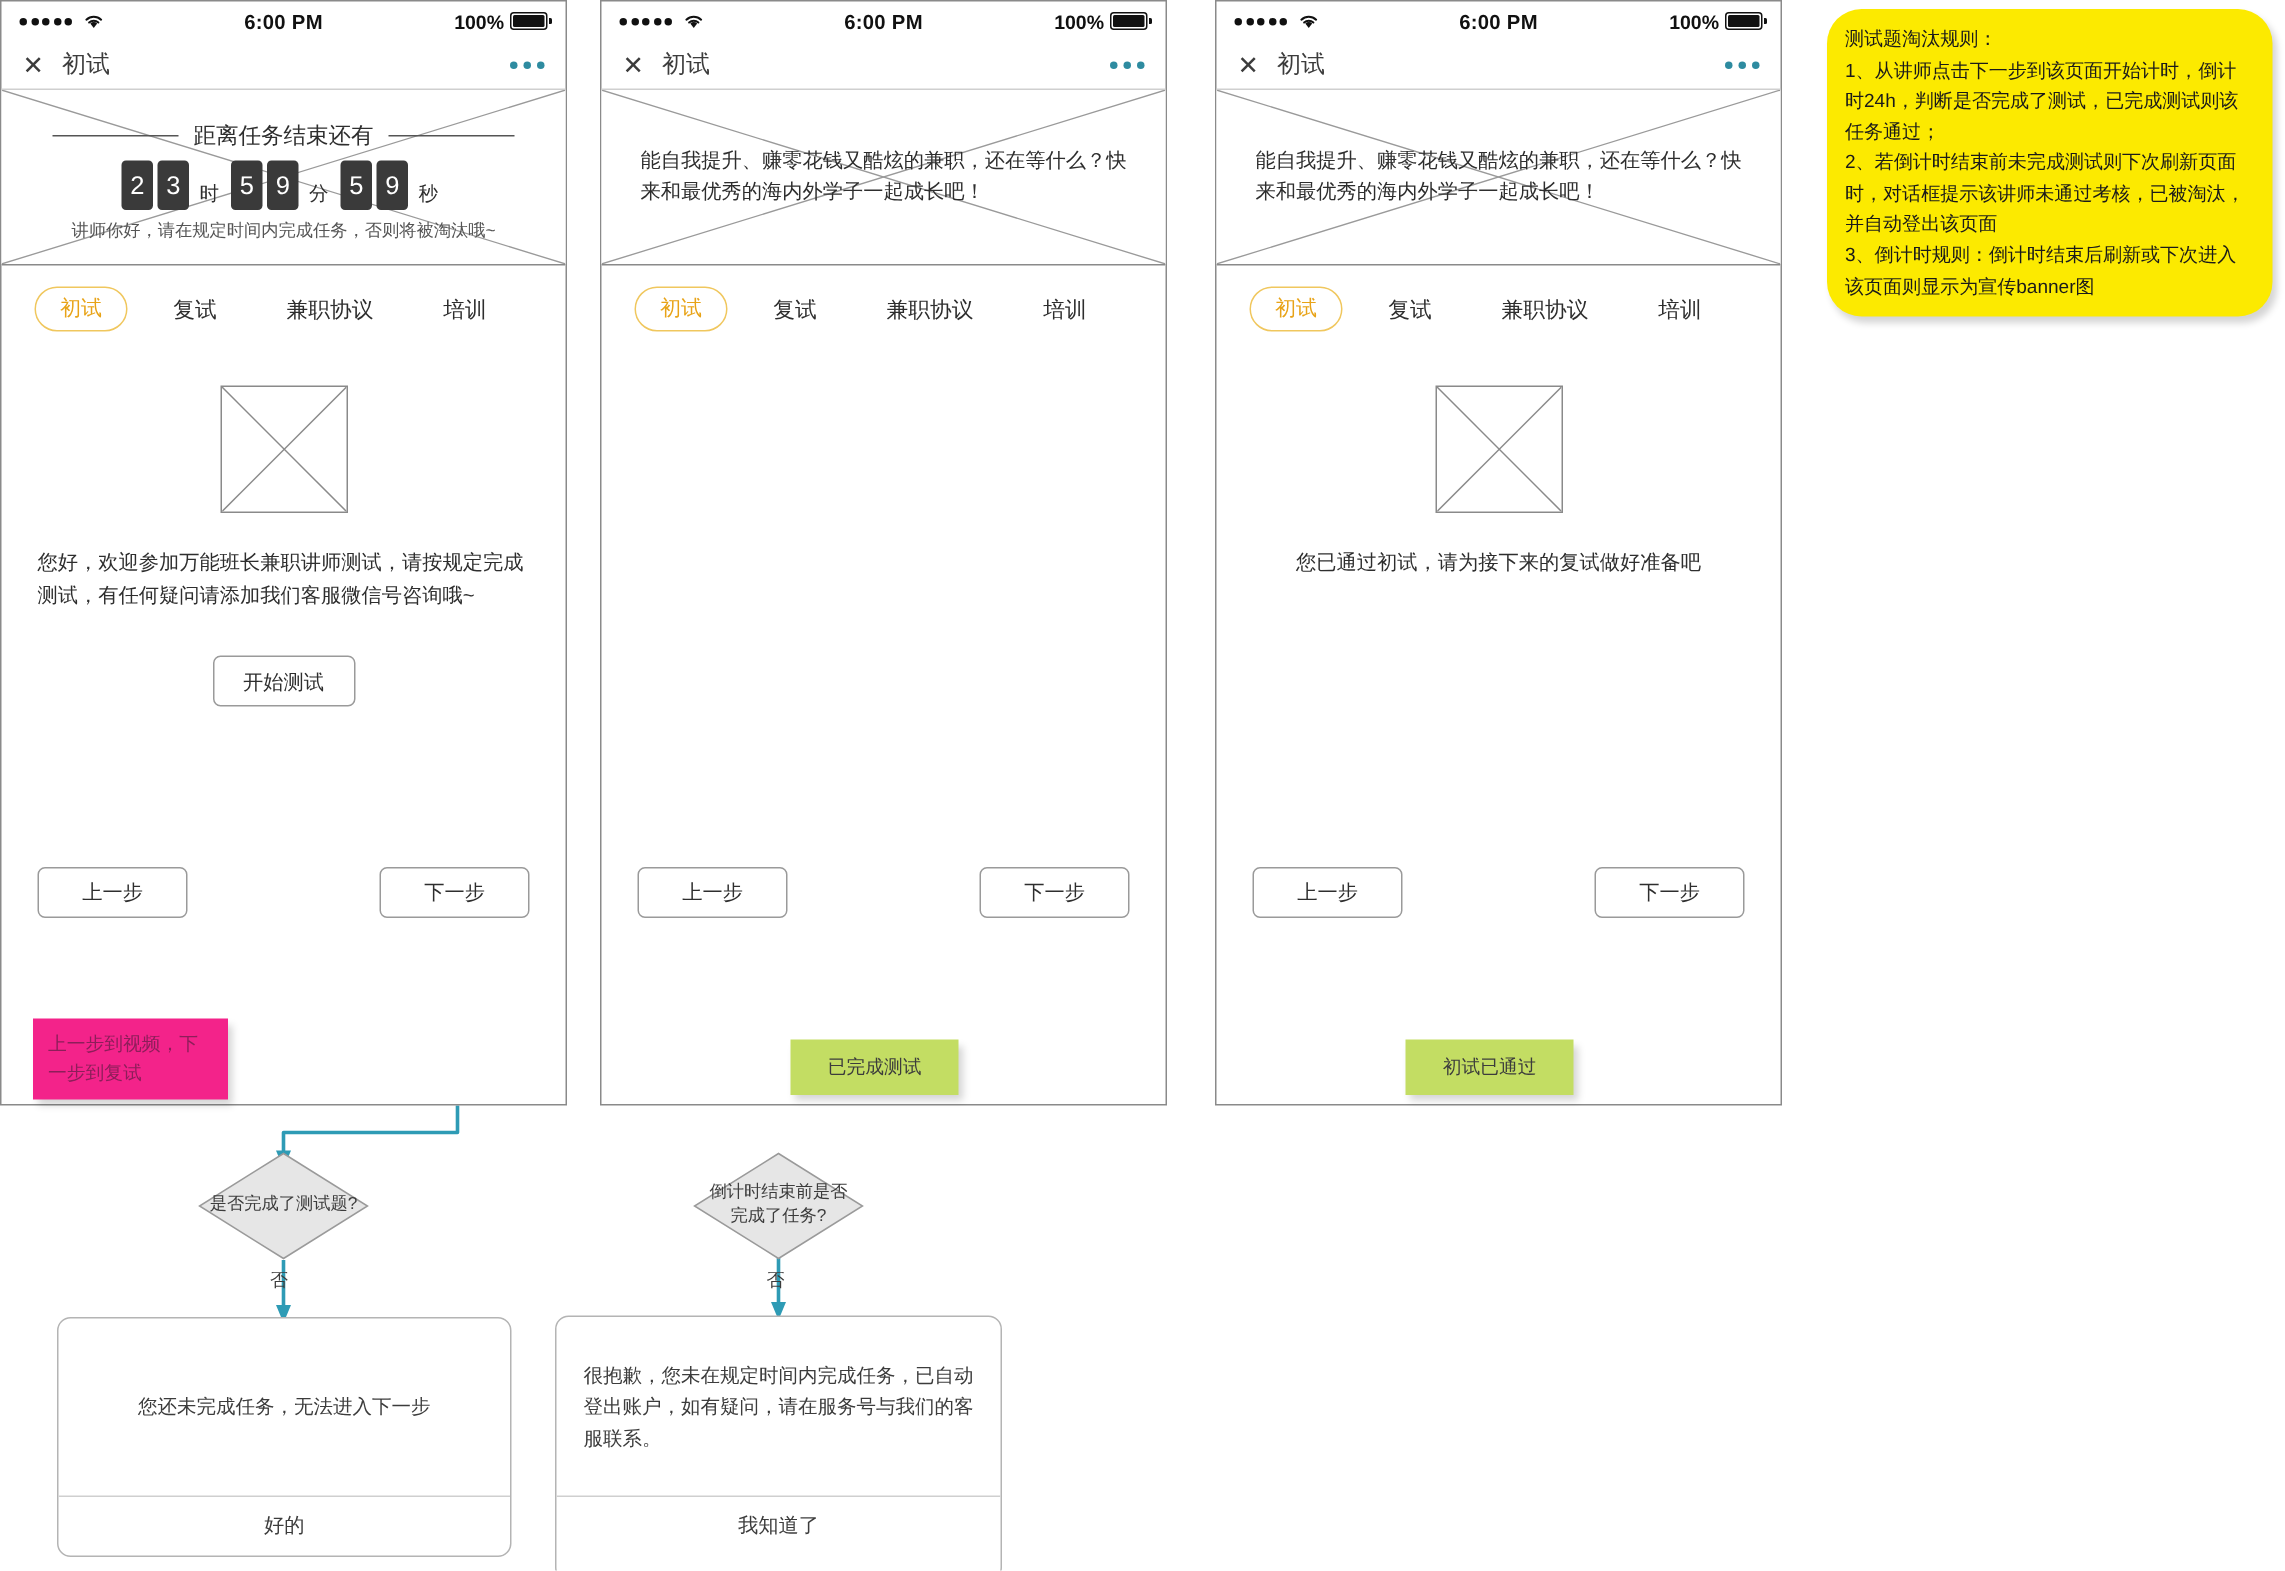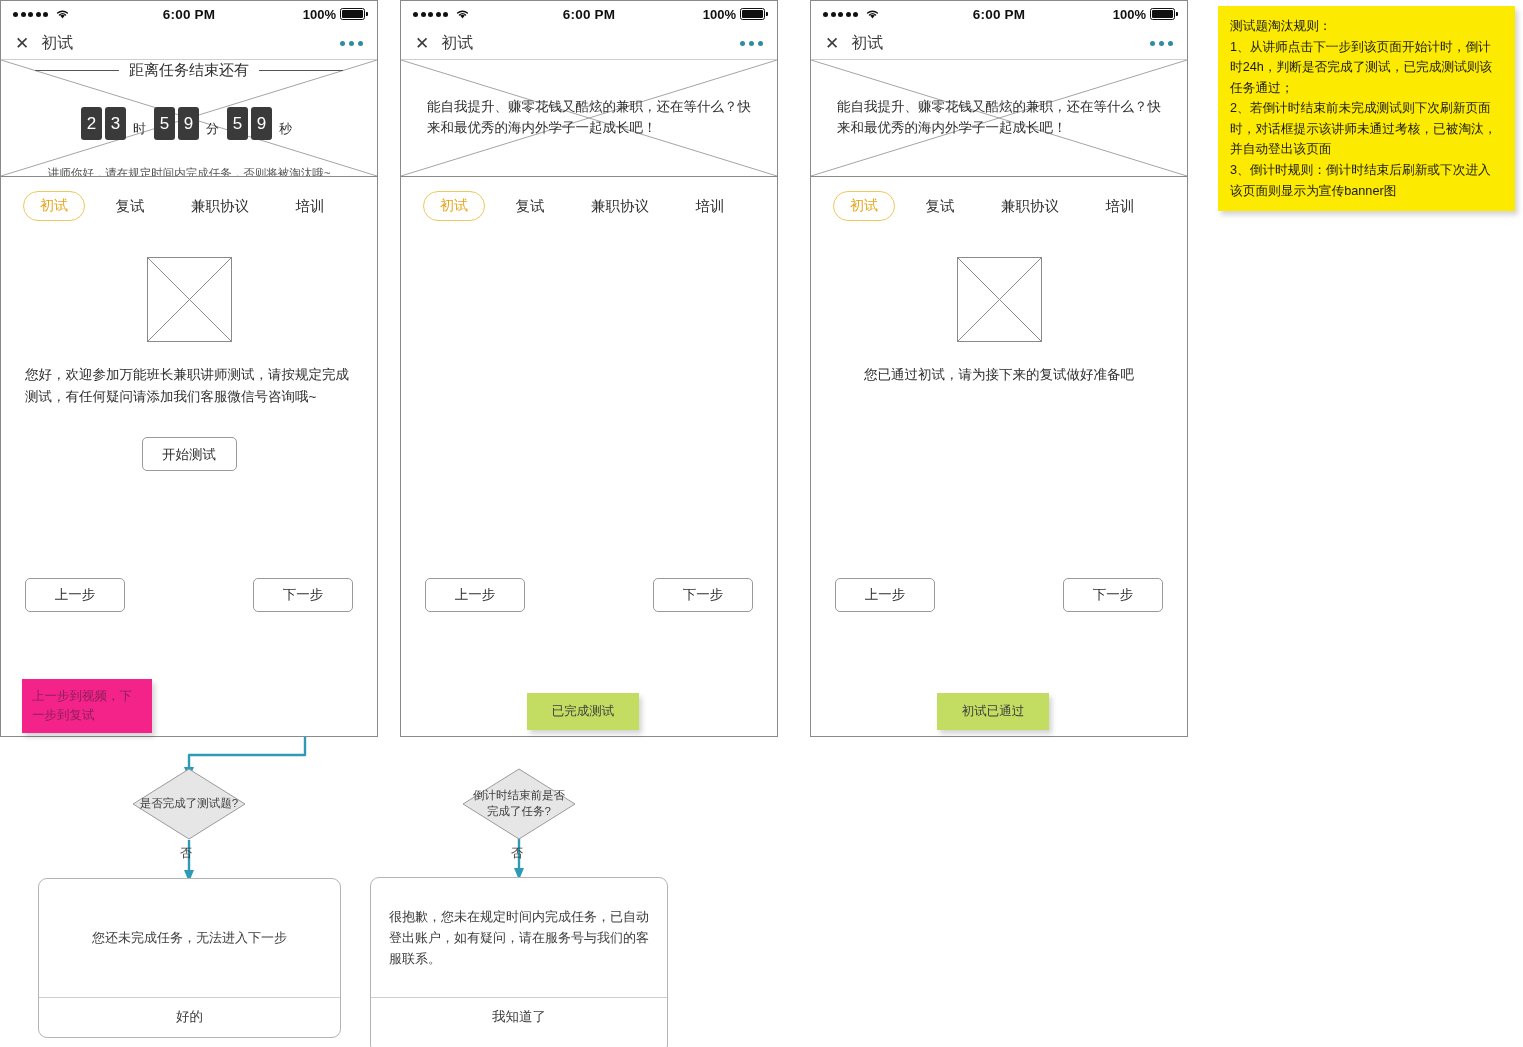--- a/index.html
+++ b/index.html
@@ -99,21 +99,20 @@
   .banner svg.cross {
     position: absolute; inset: 0; width: 100%; height: 100%;
   }
   .banner-inner {
     position: relative;
     z-index: 2;
     height: 100%;
     display: flex;
     flex-direction: column;
     justify-content: center;
-    gap: 20px;
   }
 
   
   #banner1 { height: 117px; }
   .cd-head {
     display: flex; align-items: center; justify-content: center;
     gap: 10px; margin-top: 6px;
   }
   .cd-head .rule { height: 1px; background: #555; width: 84px; }
   .cd-head .lbl { font-size: 15px; color: #2e2e2e; white-space: nowrap; }
@@ -493,21 +492,21 @@
     <span class="step-btn">下一步</span>
   </div>
 </div>
 
 <div class="note note-pink" style="left:22px; top:679px; width:130px;">上一步到视频，下一步到复试</div>
 
 <div class="note note-green" style="left:527px; top:693px; width:112px;">已完成测试</div>
 
 <div class="note note-green" style="left:937px; top:693px; width:112px;">初试已通过</div>
 
-<div class="note note-yellow" style="left:1218px; top:6px; width:297px; white-space:pre-line;">测试题淘汰规则：
+<div class="note note-yellow" style="left:1218px; top:6px; width:297px; white-space:pre-line;border-radius:23px;">测试题淘汰规则：
 1、从讲师点击下一步到该页面开始计时，倒计时24h，判断是否完成了测试，已完成测试则该任务通过；
 2、若倒计时结束前未完成测试则下次刷新页面时，对话框提示该讲师未通过考核，已被淘汰，并自动登出该页面
 3、倒计时规则：倒计时结束后刷新或下次进入该页面则显示为宣传banner图</div>
 
 <div class="diamond-wrap" style="left:132px; top:768px;">
   <svg width="114" height="72" viewBox="0 0 114 72">
     <polygon points="57,1 113,36 57,71 1,36" fill="#e6e6e6" stroke="#9a9a9a" stroke-width="1"></polygon>
   </svg>
   <div class="diamond-label">是否完成了测试题?</div>
 </div>

